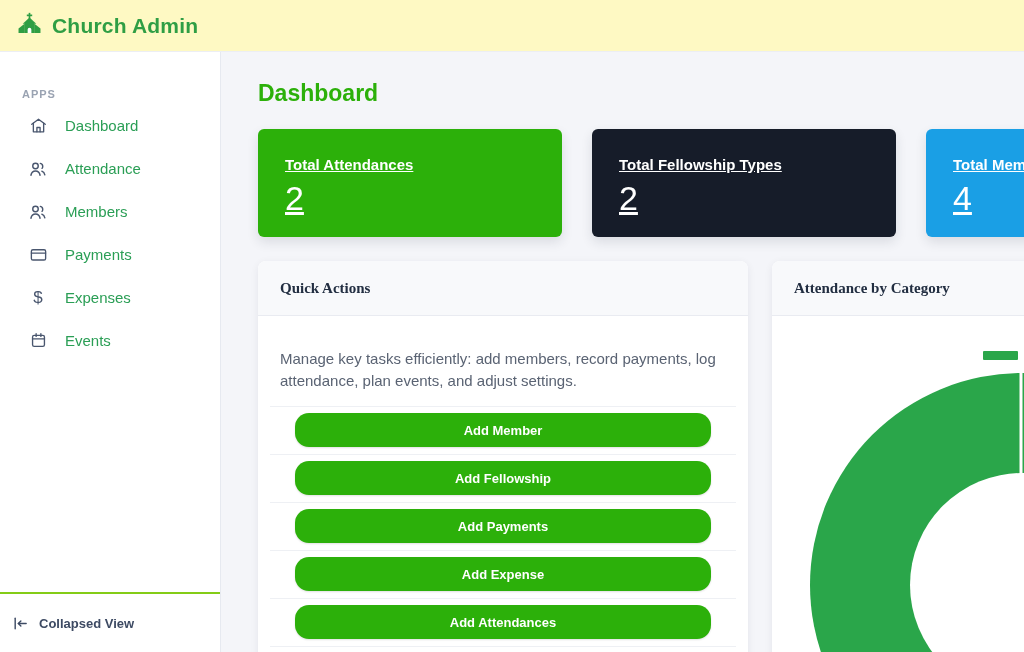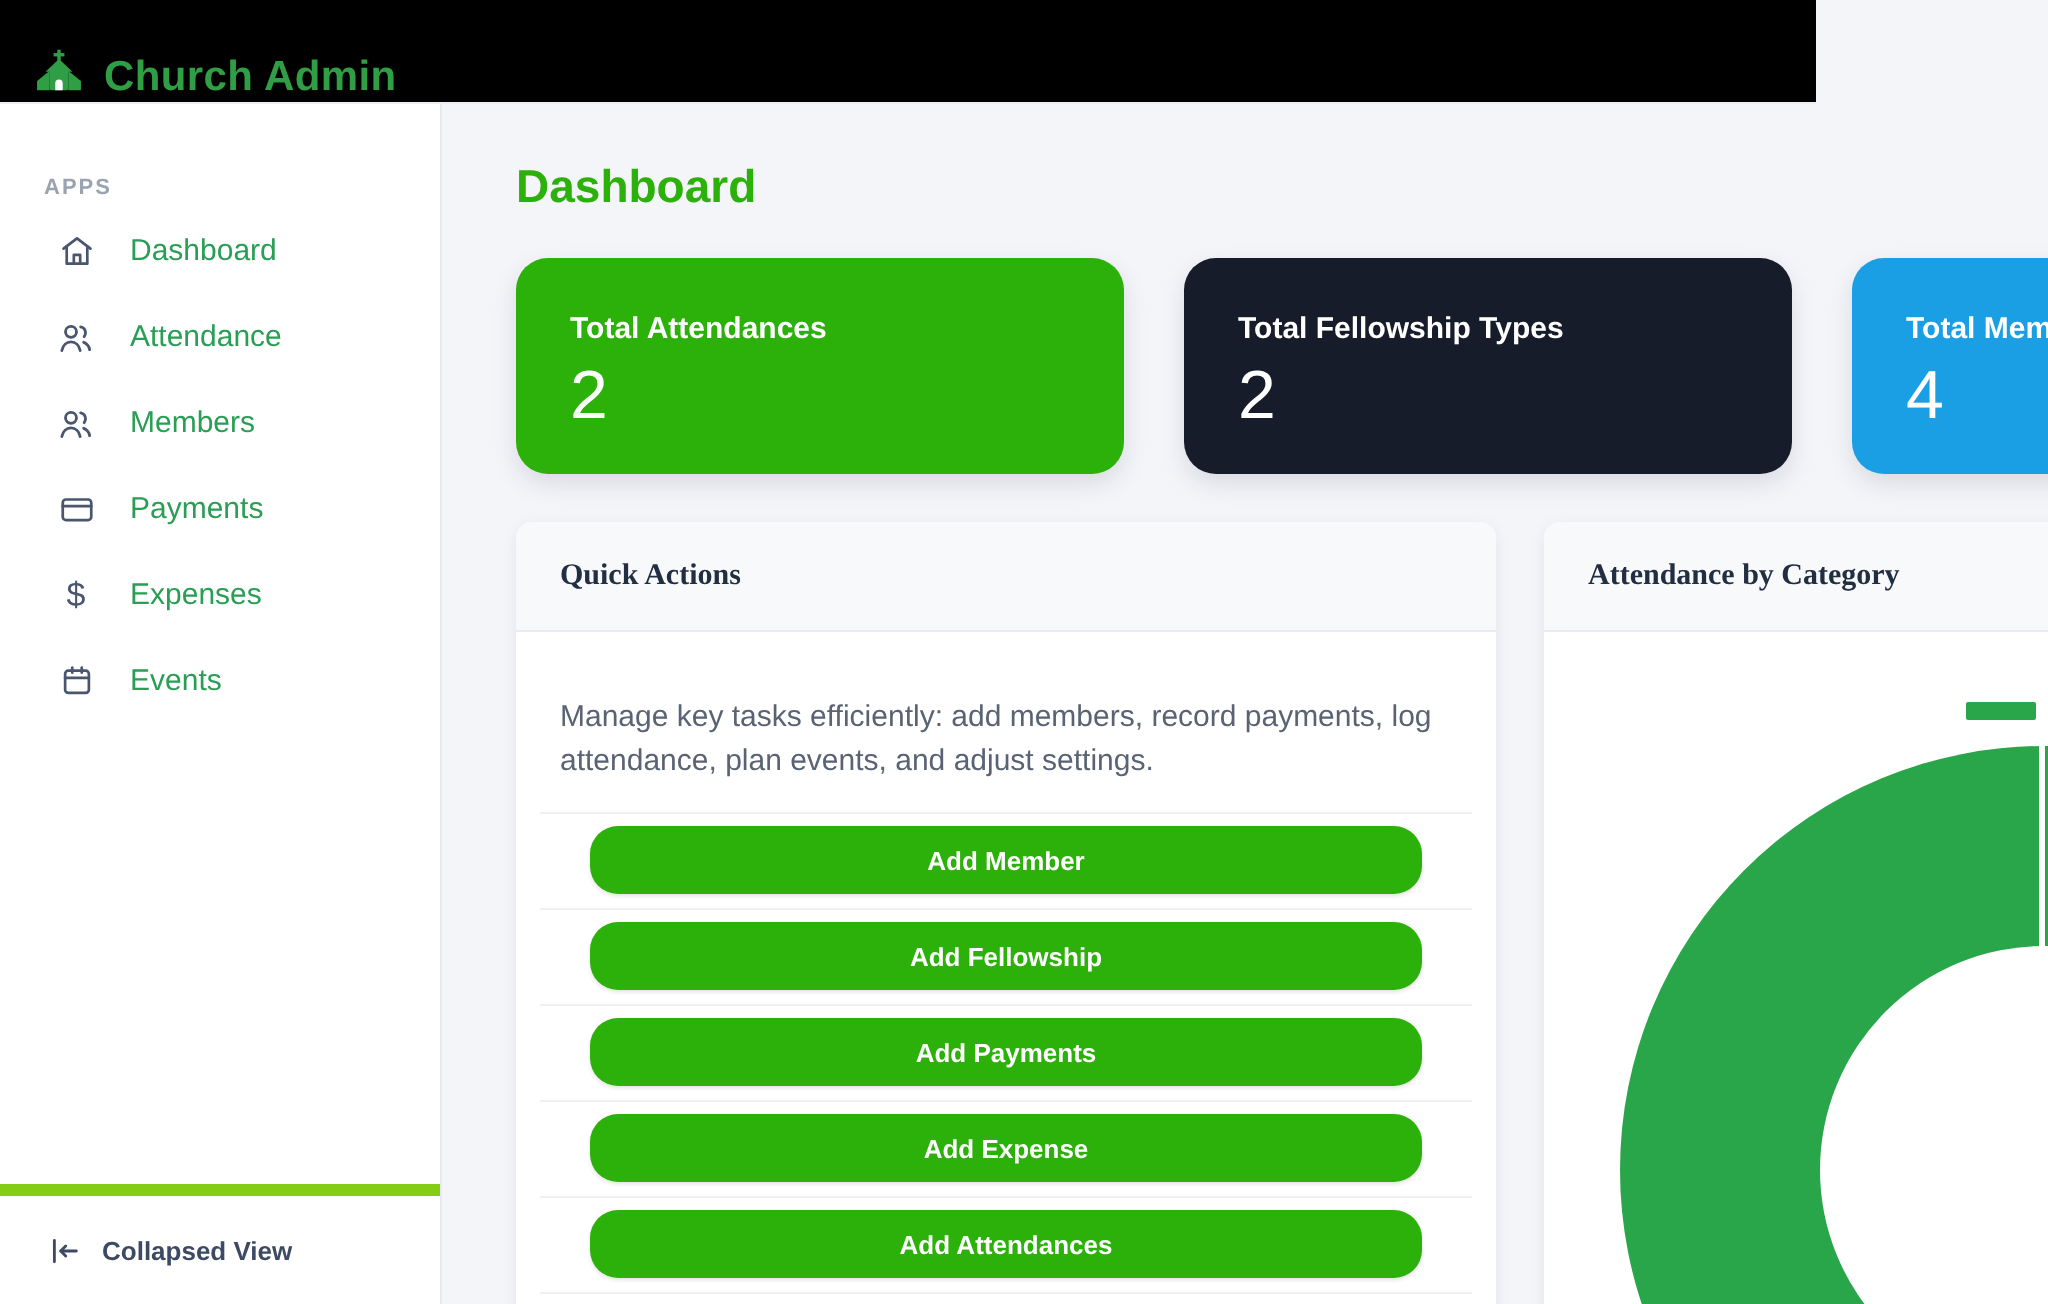--- a/index.html
+++ b/index.html
@@ -1,42 +1,42 @@
 <!DOCTYPE html>
 <html><head>
 <meta charset="utf-8">
 <style>
   html,body{margin:0;padding:0;background:#e9eaee;}
   *{box-sizing:border-box;font-family:"Liberation Sans",sans-serif;}
   #stage{position:relative;width:1024px;height:652px;overflow:hidden;background:#f4f5f9;}
 
   
-  .topbar{position:absolute;top:0;left:0;width:908px;height:52px;background:#000000;
-          border-bottom:1px solid #eceef4;display:flex;align-items:flex-end;padding-left:16px;gap:9px;}
+  .topbar{position:absolute;top:0;left:0;width:1024px;height:52px;background:#fef9c3;
+          border-bottom:1px solid #eceef4;display:flex;align-items:center;padding-left:16px;gap:9px;}
   .brand-title{font-size:21px;font-weight:700;color:#2f9e44;letter-spacing:.2px;}
 
   
   .sidebar{position:absolute;top:52px;left:0;bottom:0;width:221px;background:#ffffff;
            border-right:1px solid #e6e9f0;}
   .apps-label{margin:36px 0 4px 22px;font-size:11px;font-weight:700;letter-spacing:1px;color:#9aa3b2;}
   .nav-item{height:43px;display:flex;align-items:center;padding-left:28px;gap:17px;cursor:pointer;}
   .nav-item .nicon{width:20px;height:20px;display:flex;align-items:center;justify-content:center;color:#49566e;}
   .nav-item .nlabel{font-size:15px;font-weight:500;color:#2a9e55;}
   .dollar-glyph{font-size:17px;font-weight:500;color:#49566e;line-height:1;}
-  .sidebar-foot{position:absolute;bottom:0;left:0;right:0;height:60px;border-top:6px solid #84cc16;
-                display:flex;align-items:center;padding-left:24px;gap:10px;background:#fff;cursor:pointer;}
+  .sidebar-foot{position:absolute;bottom:0;left:0;right:0;height:60px;border-top:2px solid #84cc16;
+                display:flex;align-items:center;padding-left:12px;gap:10px;background:#fff;cursor:pointer;}
   .collapse-label{font-size:13px;font-weight:700;color:#3d4a63;}
 
   
   .main{position:absolute;top:52px;left:221px;width:1100px;padding:28px 0 0 37px;}
   .page-title{margin:0 0 22px 0;font-size:23px;font-weight:800;color:#2cb00a;}
 
   .stats-row{display:flex;gap:30px;margin-bottom:24px;}
-  .stat-card{width:304px;height:108px;border-radius:16px;color:#ffffff;padding:27px 27px 0 27px;
-             box-shadow:0 5px 12px rgba(30,40,60,.12);}
+  .stat-card{width:304px;height:108px;border-radius:6px;color:#ffffff;padding:27px 27px 0 27px;
+             box-shadow:0 5px 12px rgba(30,40,60,.12);text-decoration:underline;}
   .stat-green{background:#2cb00a;}
   .stat-dark{background:#161c29;}
   .stat-blue{background:#1a9fe5;}
   .stat-label{font-size:15px;font-weight:700;white-space:nowrap;}
   .stat-value{font-size:34px;font-weight:500;margin-top:6px;}
 
   .cards-row{display:flex;gap:24px;align-items:flex-start;}
   .panel{width:490px;background:#ffffff;border-radius:8px;box-shadow:0 2px 8px rgba(25,30,50,.07);
          min-height:560px;}
   .panel-header{height:55px;background:#f8f9fb;border-bottom:1px solid #e9ebf1;

